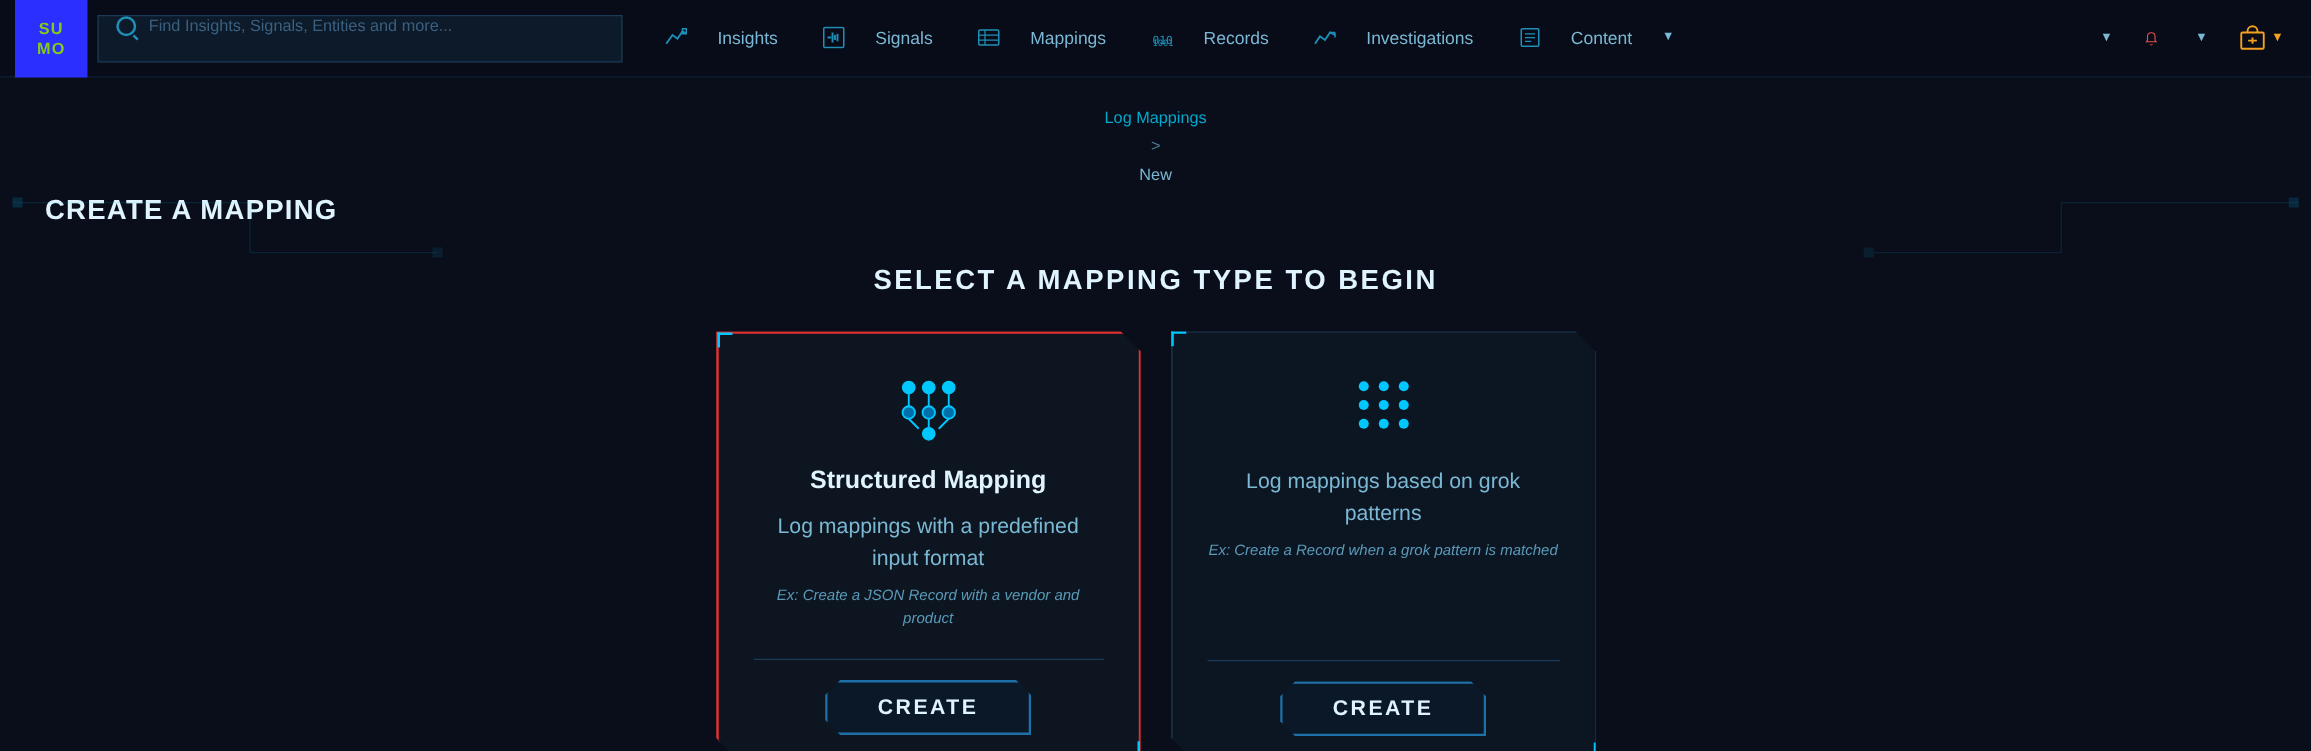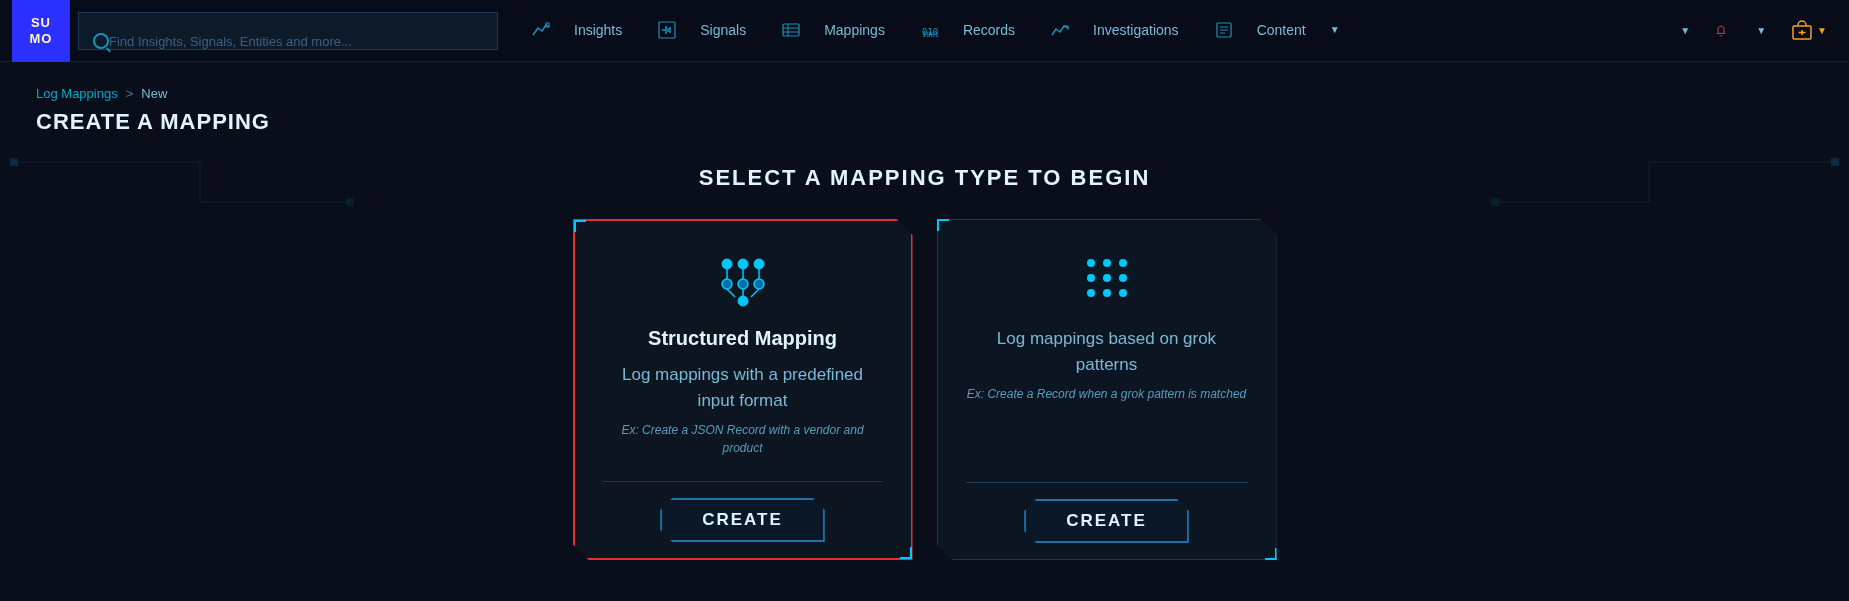--- a/index.html
+++ b/index.html
@@ -26,35 +26,36 @@
       width: 58px;
       height: 62px;
       background-color: #2b2fff;
       display: flex;
       align-items: center;
       justify-content: center;
       flex-shrink: 0;
       margin-right: 8px;
     }
     .logo-text {
-      color: #fef9c3;
+      color: #84cc16;
       font-weight: bold;
       font-size: 13px;
       line-height: 1.2;
       text-align: center;
       letter-spacing: 1px;
     }
     .search-bar {
       display: flex;
-      align-items: flex-end;
+      align-items: flex-start;
       background-color: #0d1a2a;
       border: 1px solid #1a3a55;
       height: 38px;
       width: 420px;
       padding: 0 14px;
+      gap: 10px;
       margin-right: 16px;
       flex-shrink: 0;
     }
     .search-icon-shape {
       width: 16px;
       height: 16px;
       border: 2px solid #1e90b8;
       border-radius: 50%;
       position: relative;
       flex-shrink: 0;
@@ -137,20 +138,21 @@
       padding: 24px 36px;
       position: relative;
     }
 
     
     .breadcrumb {
       display: flex;
       align-items: center;
       gap: 8px;
       margin-bottom: 8px;
+      flex-direction: column;
     }
     .breadcrumb-link {
       color: #00a8cc;
       font-size: 13px;
       cursor: pointer;
     }
     .breadcrumb-sep {
       color: #4a7a90;
       font-size: 13px;
     }

